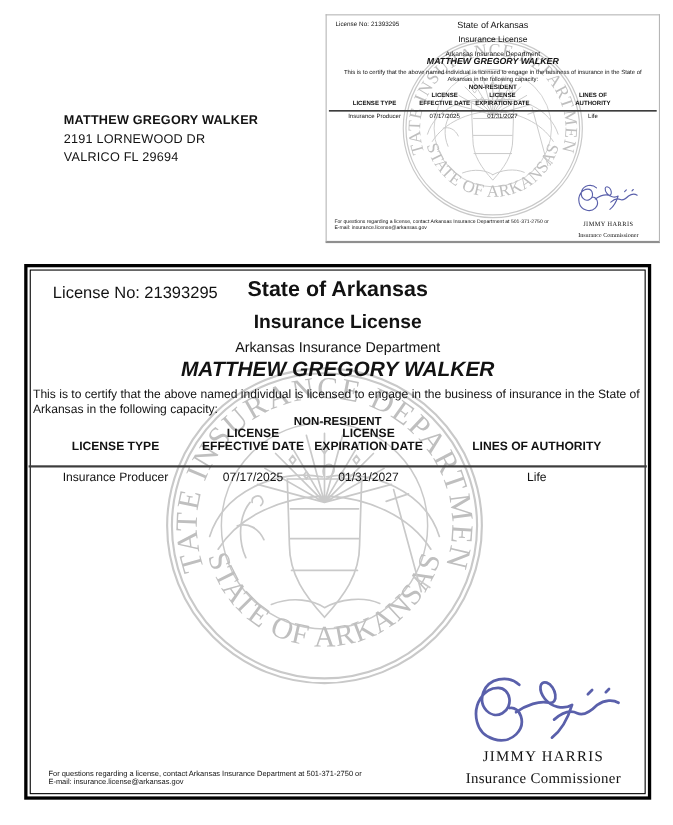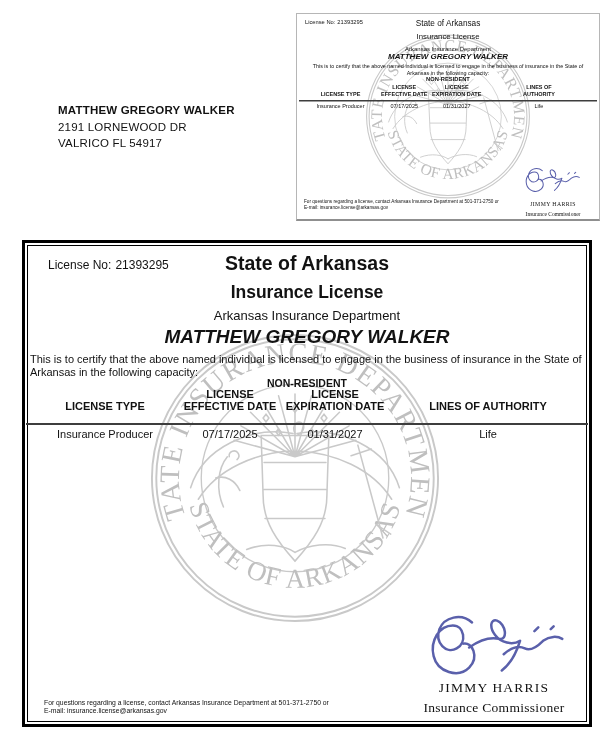--- a/index.html
+++ b/index.html
@@ -37,21 +37,21 @@
   .sm-sig{position:absolute;left:452px;top:304px;width:118px;height:59px;}
   .sm-signer{position:absolute;left:432px;width:160px;top:374px;text-align:center;font-size:11.5px;letter-spacing:.8px;}
   .sm-title{position:absolute;left:420px;width:184px;top:394px;text-align:center;font-size:11px;}
   .sm-footer{position:absolute;left:14px;top:370px;font-size:9.3px;line-height:11px;}
 
   
   .cert-large{position:absolute;left:22px;top:240px;width:570px;height:487px;background:#fff;}
   .frame-outer{position:absolute;inset:0;border:3px solid #000;}
   .frame-inner{position:absolute;inset:5px;border:1.5px solid #000;}
   .lg-seal{position:absolute;left:128px;top:93px;width:290px;height:290px;}
-  .lg-licno{position:absolute;left:26px;top:18px;font-size:12px;}
+  .lg-licno{position:absolute;left:26px;top:18px;font-size:15px;}
   .lg-state{top:12px;font-size:19.5px;font-weight:bold;}
   .lg-doc{top:42px;font-size:17.5px;font-weight:bold;}
   .lg-dept{top:68px;font-size:13px;}
   .lg-name{top:86px;font-size:19px;font-weight:bold;font-style:italic;}
   .lg-certify{position:absolute;left:8px;top:113px;width:552px;font-size:11px;line-height:12.5px;}
   .lg-res{top:137px;font-size:10.5px;font-weight:bold;}
   .lg-thead{left:8px;right:6px;top:149px;grid-template-columns:150px 100px 110px 1fr;
     align-items:end;font-weight:bold;font-size:11px;line-height:11.5px;}
   .lg-rule{left:4px;right:4px;top:183px;height:2.4px;}
   .lg-tvals{left:8px;right:6px;top:188px;grid-template-columns:150px 100px 110px 1fr;font-size:11px;}
@@ -106,21 +106,21 @@
       <path d="M49,12 C38,2 20,6 15,19 C10,33 22,45 33,39 C44,33 41,15 29,15 C15,15 5,31 9,47 C13,64 35,70 46,59 C57,48 49,32 40,34"></path>
       <path d="M46,38 C56,31 68,27 77,29 C87,31 84,13 75,10 C68,8 67,17 73,25 C79,33 91,36 99,31 C95,44 89,55 80,62"></path>
       <path d="M82,45 C90,38 98,36 104,39 C110,42 118,36 123,31 C130,26 138,26 143,29 M114,21 L118,17 M131,19 L134,16"></path>
     </g>
   </defs>
 </svg>
 
 <div class="address">
   <div class="name">MATTHEW GREGORY WALKER</div>
   <div>2191 LORNEWOOD DR</div>
-  <div>VALRICO FL 54917</div>
+  <div>VALRICO FL 29694</div>
 </div>
 
 <div class="cert-small">
   <div class="scale2">
     <svg class="sm-seal" viewBox="0 0 300 300">
         <use href="#seal-symbol"></use>
       </svg>
 
     <div class="sm-licno">
       <span class="licno-label">License No:</span><span>21393295</span>

